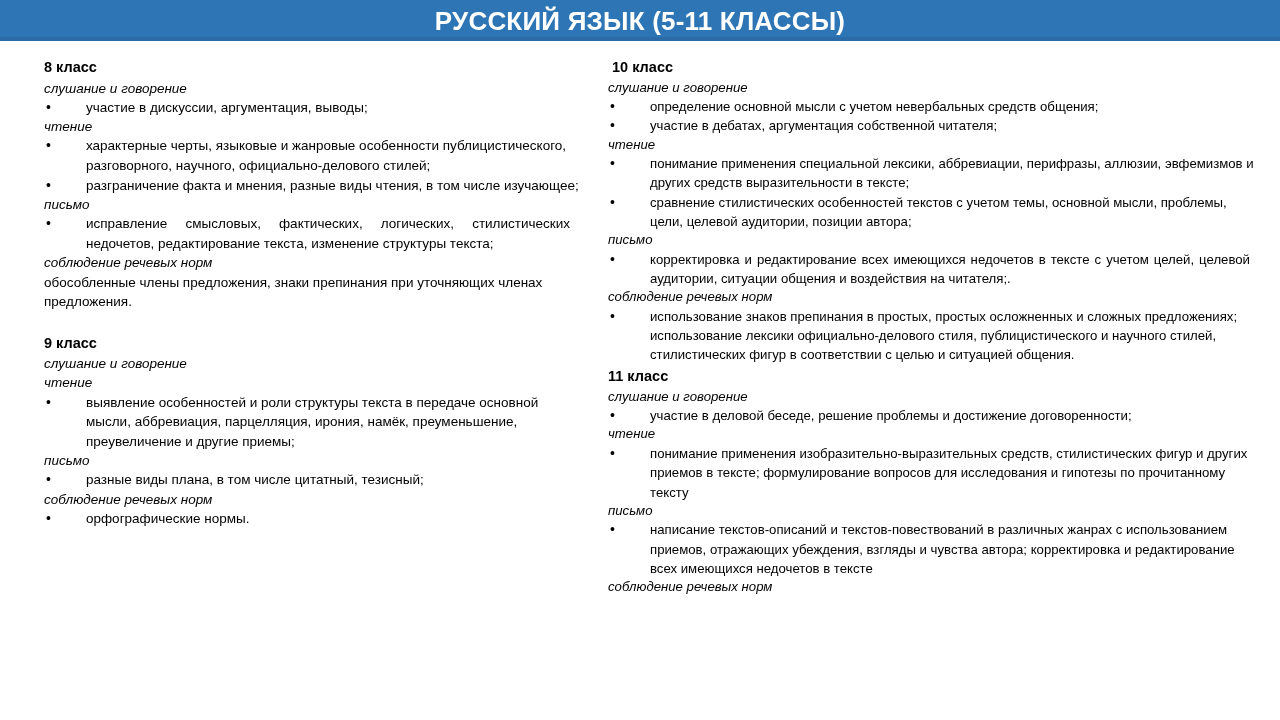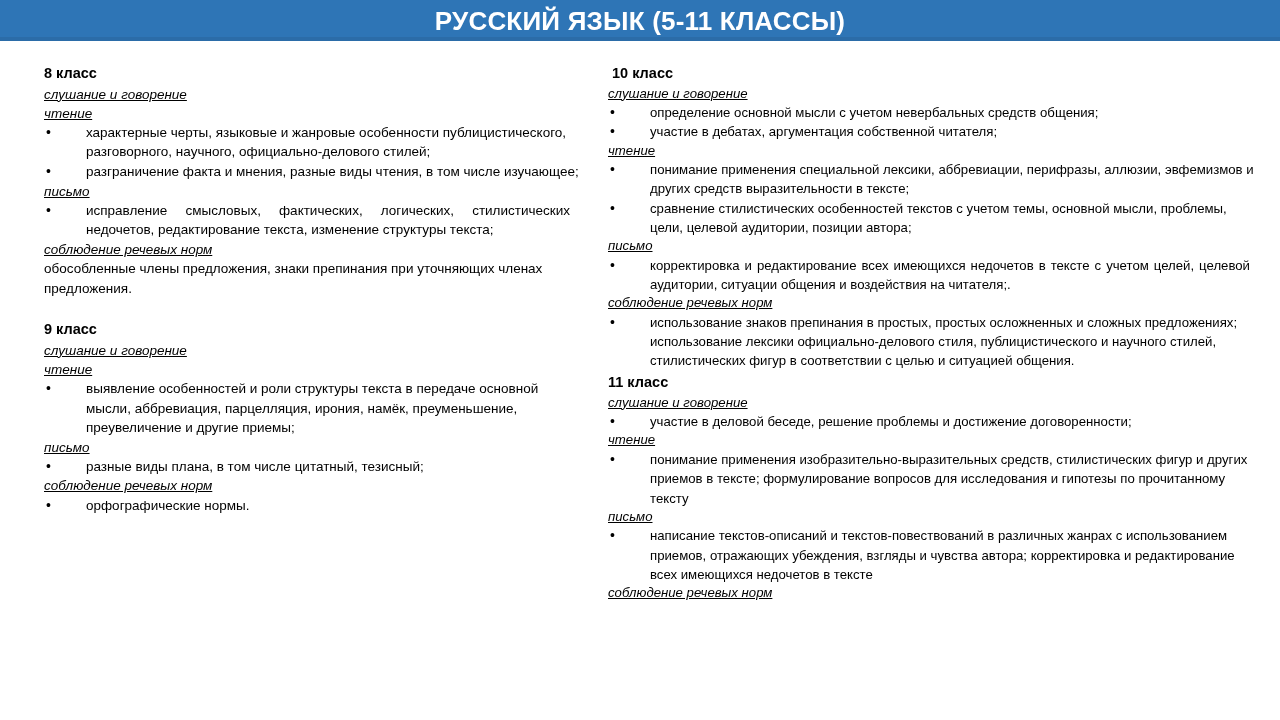--- a/index.html
+++ b/index.html
@@ -48,21 +48,21 @@
     color: #ffffff;
     letter-spacing: 0.2px;
     line-height: 1;
     white-space: nowrap;
   }
 
   
   .columns {
     display: flex;
     align-items: flex-start;
-    padding-top: 23px;
+    padding-top: 17px;
     height: 679px;
     box-sizing: border-box;
   }
   .col {
     box-sizing: border-box;
     overflow: hidden;
   }
   .col-left {
     width: 600px;
     padding-left: 44px;
@@ -86,21 +86,20 @@
   }
   .grade-block + .grade-block {
     margin-top: 22px;
   }
   .col-right .grade-block + .grade-block {
     margin-top: 3px;
   }
 
   .subhead {
     font-style: italic;
-    text-decoration: underline;
     line-height: 1.42;
     margin: 0;
     display: inline-block;
   }
   .subhead-wrap {
     line-height: 1.42;
     margin: 0;
   }
 
   ul.bullets {
@@ -146,20 +145,23 @@
   <div class="columns">
 
     <div class="col col-left">
 
       <div class="grade-block">
         <div class="grade-heading">8 класс</div>
 
         <div class="subhead-wrap">
           <span class="subhead">слушание и говорение</span>
         </div>
+        <ul class="bullets">
+          <li>участие в дискуссии, аргументация, выводы;</li>
+        </ul>
 
         <div class="subhead-wrap">
           <span class="subhead">чтение</span>
         </div>
         <ul class="bullets">
           <li>характерные черты, языковые и жанровые особенности публицистического, разговорного, научного, официально-делового стилей;</li>
           <li>разграничение факта и мнения,  разные виды чтения, в том числе изучающее;</li>
         </ul>
 
         <div class="subhead-wrap">

